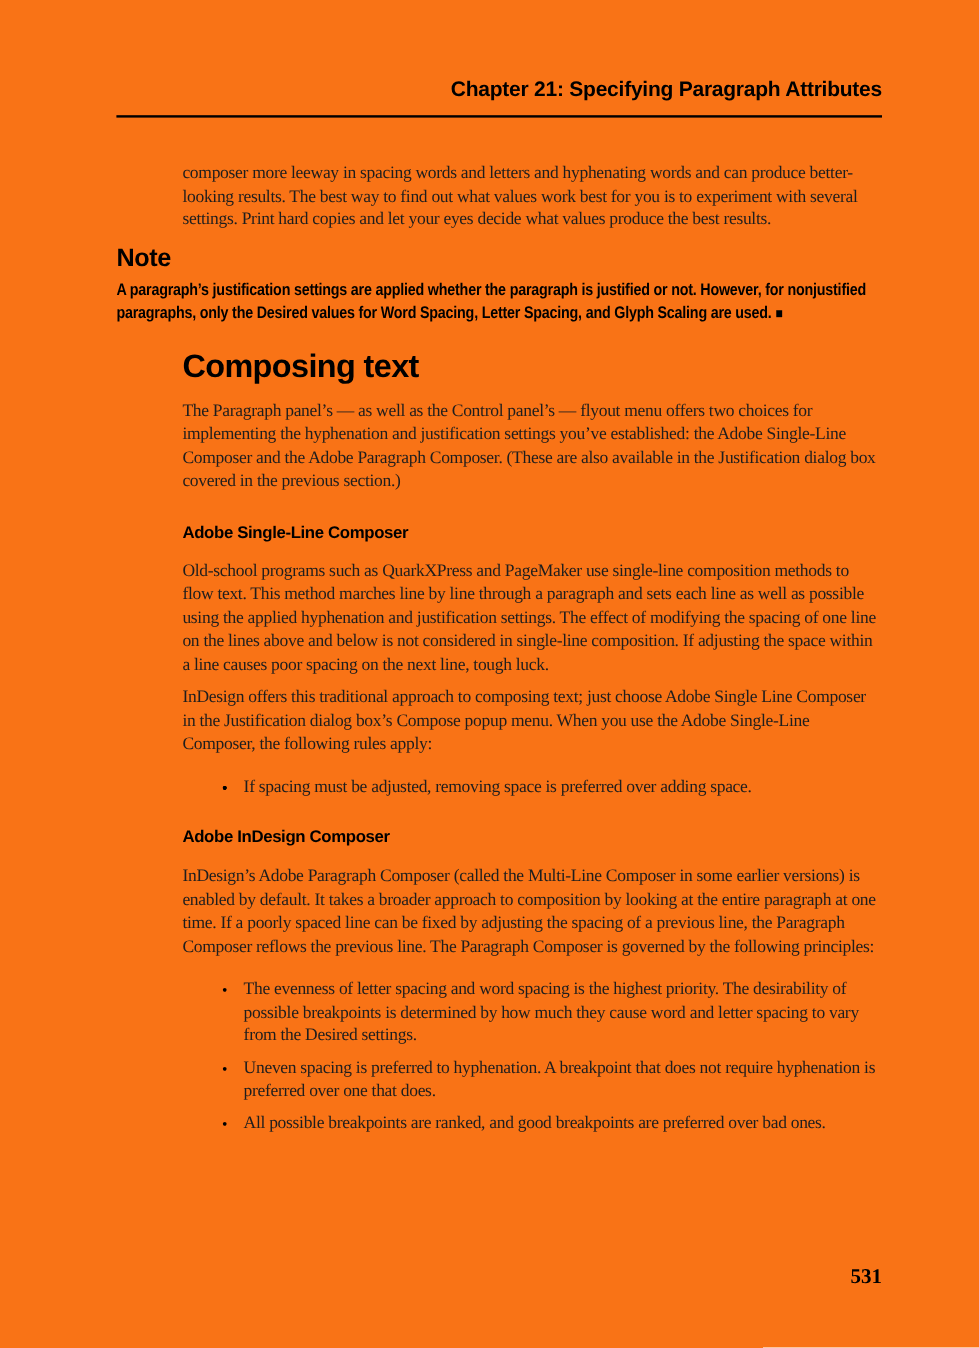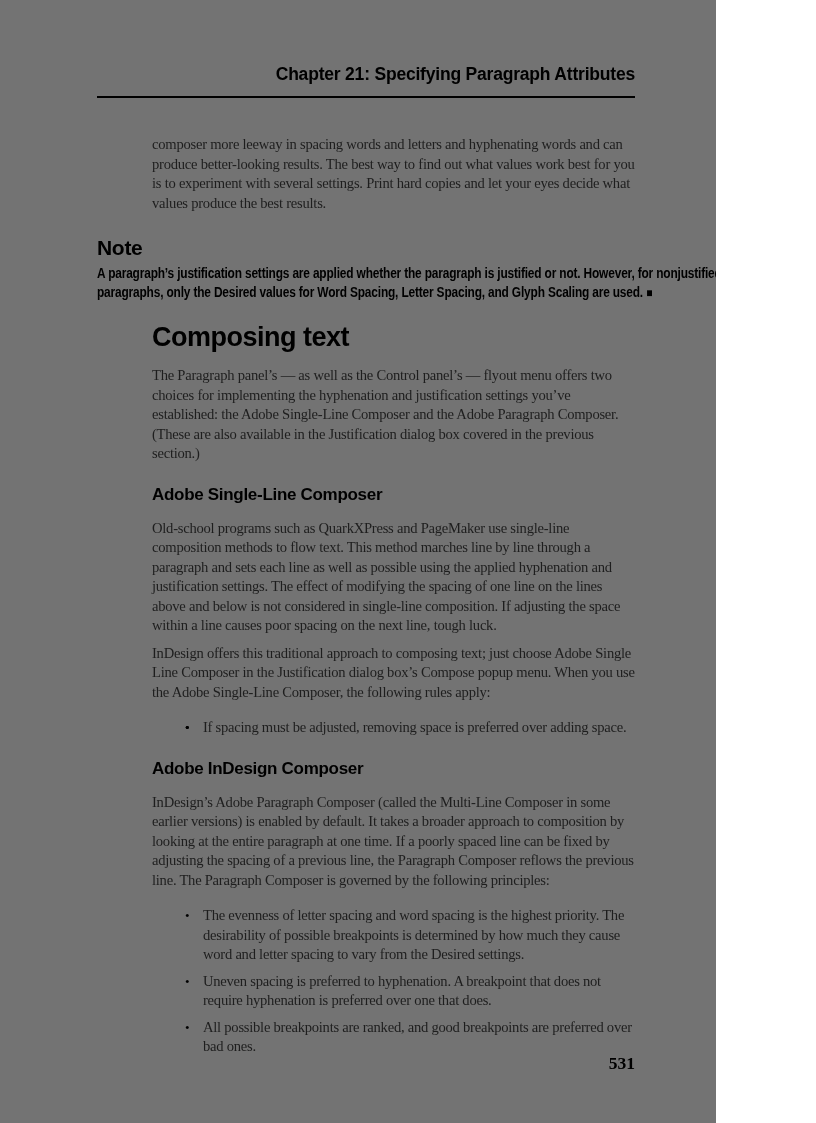--- a/index.html
+++ b/index.html
@@ -3,23 +3,23 @@
 <meta charset="utf-8">
 <style>
   * { margin: 0; padding: 0; box-sizing: border-box; }
   html, body { background: #ffffff; }
   body {
     width: 816px;
     font-family: "Liberation Serif", serif;
   }
   .page {
     position: relative;
-    width: 716px;
+    width: 816px;
     height: 1123px;
-    background: #737373;
+    background: #f97316;
     overflow: hidden;
     padding: 64px 81px 0 97px;
     color: #1e1e1e;
   }
   
   .chapter-header {
     border-bottom: 2.5px solid #000;
     padding-bottom: 11px;
   }
   .chapter-title {
@@ -35,21 +35,21 @@
   .body-text {
     font-size: 14.6px;
     line-height: 19.5px;
     letter-spacing: -0.25px;
     color: #1e1e1e;
     text-align: left;
   }
   .main-indent { margin-left: 55px; }
   .intro-para { margin-top: 37px; }
   
-  .note-section { margin-top: 22px; }
+  .note-section { margin-top: 9px; }
   .note-heading {
     font-family: "Liberation Sans", sans-serif;
     font-weight: bold;
     font-size: 21px;
     line-height: 26px;
     color: #000;
     letter-spacing: -0.3px;
   }
   .note-body {
     font-family: "Liberation Sans", sans-serif;
@@ -71,21 +71,21 @@
     font-size: 27px;
     line-height: 34px;
     color: #000;
     letter-spacing: -0.5px;
     margin-top: 17px;
     margin-bottom: 5px;
   }
   .subsection-heading {
     font-family: "Liberation Sans", sans-serif;
     font-weight: bold;
-    font-size: 17px;
+    font-size: 14px;
     line-height: 24px;
     color: #000;
     letter-spacing: -0.3px;
     margin-top: 19px;
     margin-bottom: 4px;
   }
   .para { margin-top: 8px; }
   .para-first { margin-top: 12px; }
   
   ul.bullet-list {

